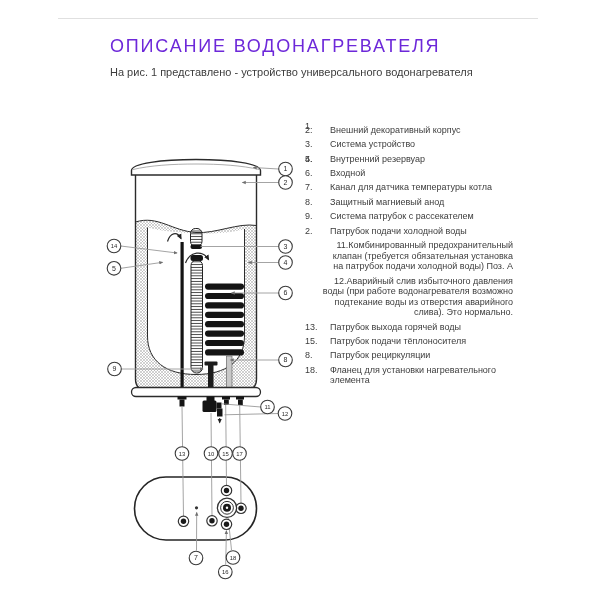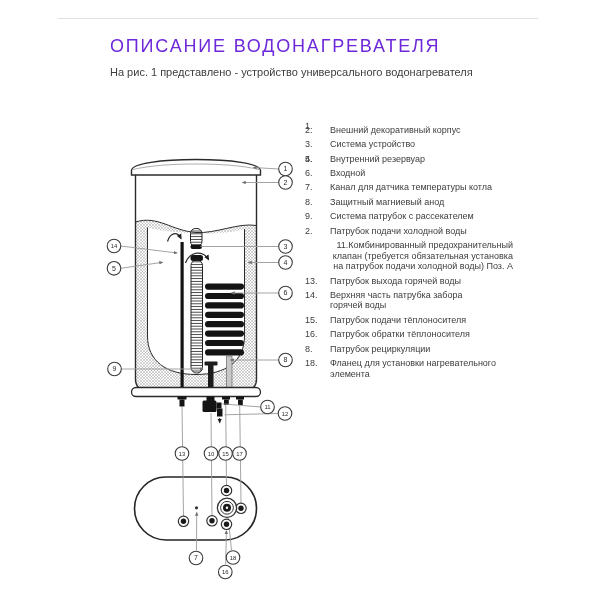--- a/index.html
+++ b/index.html
@@ -46,24 +46,23 @@
     <div class="pl-item"><span class="pl-num">2.</span><span class="pl-txt">Внешний декоративный корпус</span></div>
     <div class="pl-item"><span class="pl-num">3.</span><span class="pl-txt">Система устройство</span></div>
     <div class="pl-item"><span class="pl-num">4.</span></div>
     <div class="pl-item"><span class="pl-num">5.</span><span class="pl-txt">Внутренний резервуар</span></div>
     <div class="pl-item"><span class="pl-num">6.</span><span class="pl-txt">Входной</span></div>
     <div class="pl-item"><span class="pl-num">7.</span><span class="pl-txt">Канал для датчика температуры котла</span></div>
     <div class="pl-item"><span class="pl-num">8.</span><span class="pl-txt">Защитный магниевый анод</span></div>
     <div class="pl-item"><span class="pl-num">9.</span><span class="pl-txt">Система патрубок с рассекателем</span></div>
     <div class="pl-item"><span class="pl-num">2.</span><span class="pl-txt">Патрубок подачи холодной воды</span></div>
     <div class="pl-item full"><span class="pl-num">11.</span><span class="pl-txt">Комбинированный предохранительный<br>клапан (требуется обязательная установка<br>на патрубок подачи холодной воды) Поз. А</span></div>
+    <div class="pl-item full"><span class="pl-num">12.</span><span class="pl-txt">Аварийный слив избыточного давления<br>воды (при работе водонагревателя возможно<br>подтекание воды из отверстия аварийного<br>слива). Это нормально.</span></div>
     <div class="pl-item"><span class="pl-num">13.</span><span class="pl-txt">Патрубок выхода горячей воды</span></div>
-    <div class="pl-item"><span class="pl-num">14.</span><span class="pl-txt">Верхняя часть патрубка забора<br>горячей воды</span></div>
     <div class="pl-item"><span class="pl-num">15.</span><span class="pl-txt">Патрубок подачи тёплоносителя</span></div>
-    <div class="pl-item"><span class="pl-num">16.</span><span class="pl-txt">Патрубок обратки тёплоносителя</span></div>
     <div class="pl-item"><span class="pl-num">8.</span><span class="pl-txt">Патрубок рециркуляции</span></div>
     <div class="pl-item"><span class="pl-num">18.</span><span class="pl-txt">Фланец для установки нагревательного<br>элемента</span></div>
   </div>
 
 <svg width="600" height="600" viewBox="0 0 600 600">
   <defs>
     <pattern id="hatch" width="3" height="3" patternUnits="userSpaceOnUse">
       <path d="M0,3 L3,0 M0,0 L3,3" stroke="#9b9b9b" stroke-width="0.45"></path>
     </pattern>
     <pattern id="coil" width="5" height="2.8" patternUnits="userSpaceOnUse">

